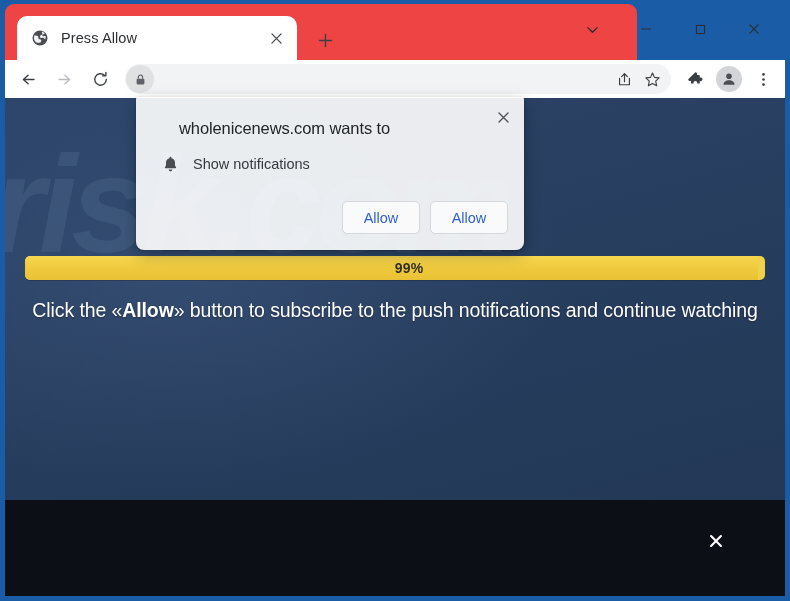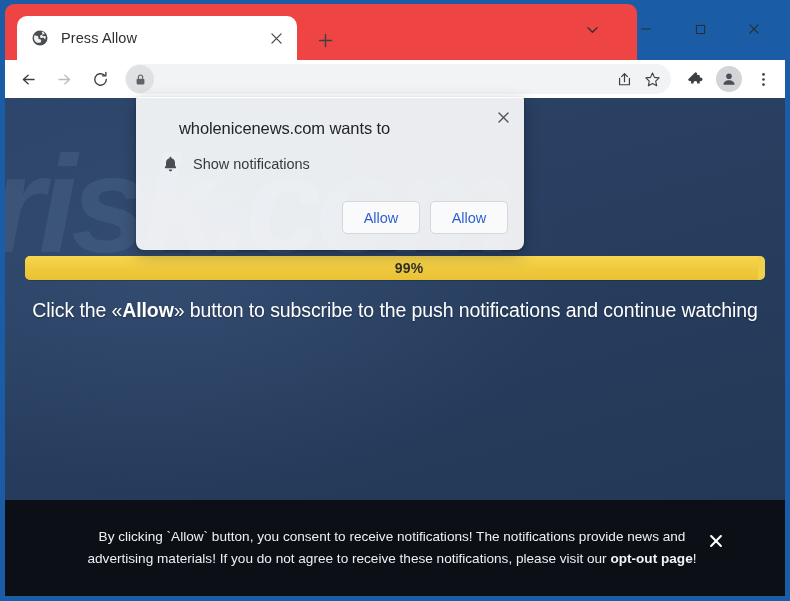--- a/index.html
+++ b/index.html
@@ -491,23 +491,20 @@
     <div id="progress-wrap">
       <div id="progress-fill" style="width: 99%;"></div>
       <div id="progress-label">99%</div>
     </div>
 
     <div id="page-headline">
       <span>Click the «</span><b>Allow</b><span>» button to subscribe to the push notifications and continue watching</span>
     </div>
 
     <div id="consent-banner">
-      <div id="consent-text">
-        <span>By clicking `Allow` button, you consent to receive notifications! The notifications provide news and advertising materials! If you do not agree to receive these notifications, please visit our </span><a href="#" id="consent-optout">opt-out page</a><span>!</span>
-      </div>
       <div id="consent-close">
         <svg width="16" height="16" viewBox="0 0 16 16">
           <path d="M3.1 3.1 L12.9 12.9 M12.9 3.1 L3.1 12.9" stroke="currentColor" stroke-width="2.1" fill="none" stroke-linecap="round"></path>
         </svg>
       </div>
     </div>
   </div>
 
   <div id="permission-dialog">
 

